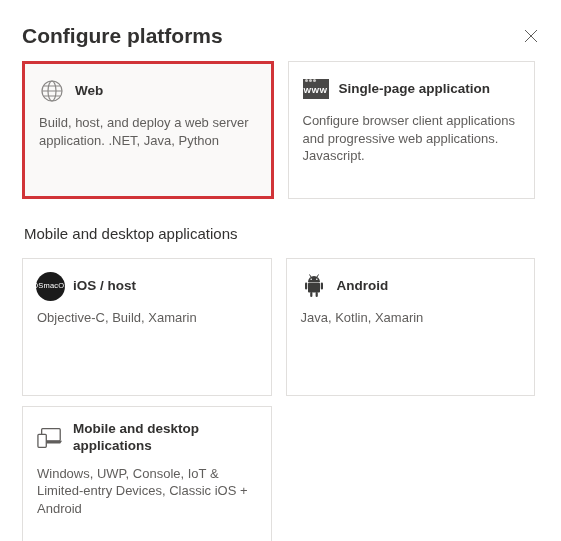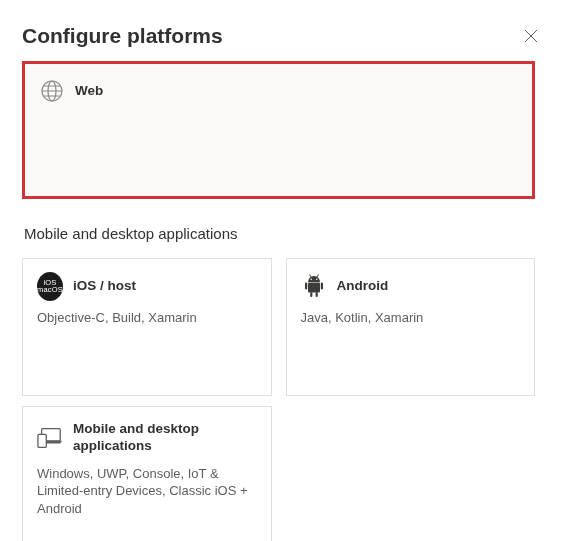--- a/index.html
+++ b/index.html
@@ -85,21 +85,21 @@
     }
     .icon-box {
       width: 26px; height: 26px;
       flex-shrink: 0;
       display:flex; align-items:center; justify-content:center;
     }
     .icon-ios {
       width: 29px; height: 29px; border-radius: 50%;
       background: #1b1b1b; color:#fff;
       font-size: 7.5px; line-height:1; font-weight:400;
-      display:flex; flex-direction:column; align-items:center; justify-content:center;
+      display:flex; align-items:center; justify-content:center;
       letter-spacing:0.2px;
     }
     .icon-spa {
       width: 26px; height: 20px; background:#494847; color:#fff;
       font-size:8px; font-weight:700; letter-spacing:0.5px;
       display:flex; align-items:center; justify-content:center;
       border-top: 3px solid #494847;
       position:relative;
     }
     .icon-spa::before{
@@ -128,22 +128,32 @@
       <div class="card-head">
         <div class="icon-box">
           <svg width="24" height="24" viewBox="0 0 24 24" fill="none" stroke="#8a8886" stroke-width="1.2">
             <circle cx="12" cy="12" r="10"></circle>
             <ellipse cx="12" cy="12" rx="4" ry="10"></ellipse>
             <path d="M2 12 H22 M3.5 7 H20.5 M3.5 17 H20.5"></path>
           </svg>
         </div>
         <div class="card-title">Web</div>
       </div>
-    </div>
-
+      <div class="card-desc">Build, host, and deploy a web server application. .NET, Java, Python</div>
+    </div>
+
+    <div class="card">
+      <div class="card-head">
+        <div class="icon-box">
+          <div class="icon-spa">WWW</div>
+        </div>
+        <div class="card-title">Single-page application</div>
+      </div>
+      <div class="card-desc">Configure browser client applications and progressive web applications. Javascript.</div>
+    </div>
 
   </div>
 
   <div class="section-title">Mobile and desktop applications</div>
 
   <div class="card-row">
 
     <div class="card">
       <div class="card-head">
         <div class="icon-box">

